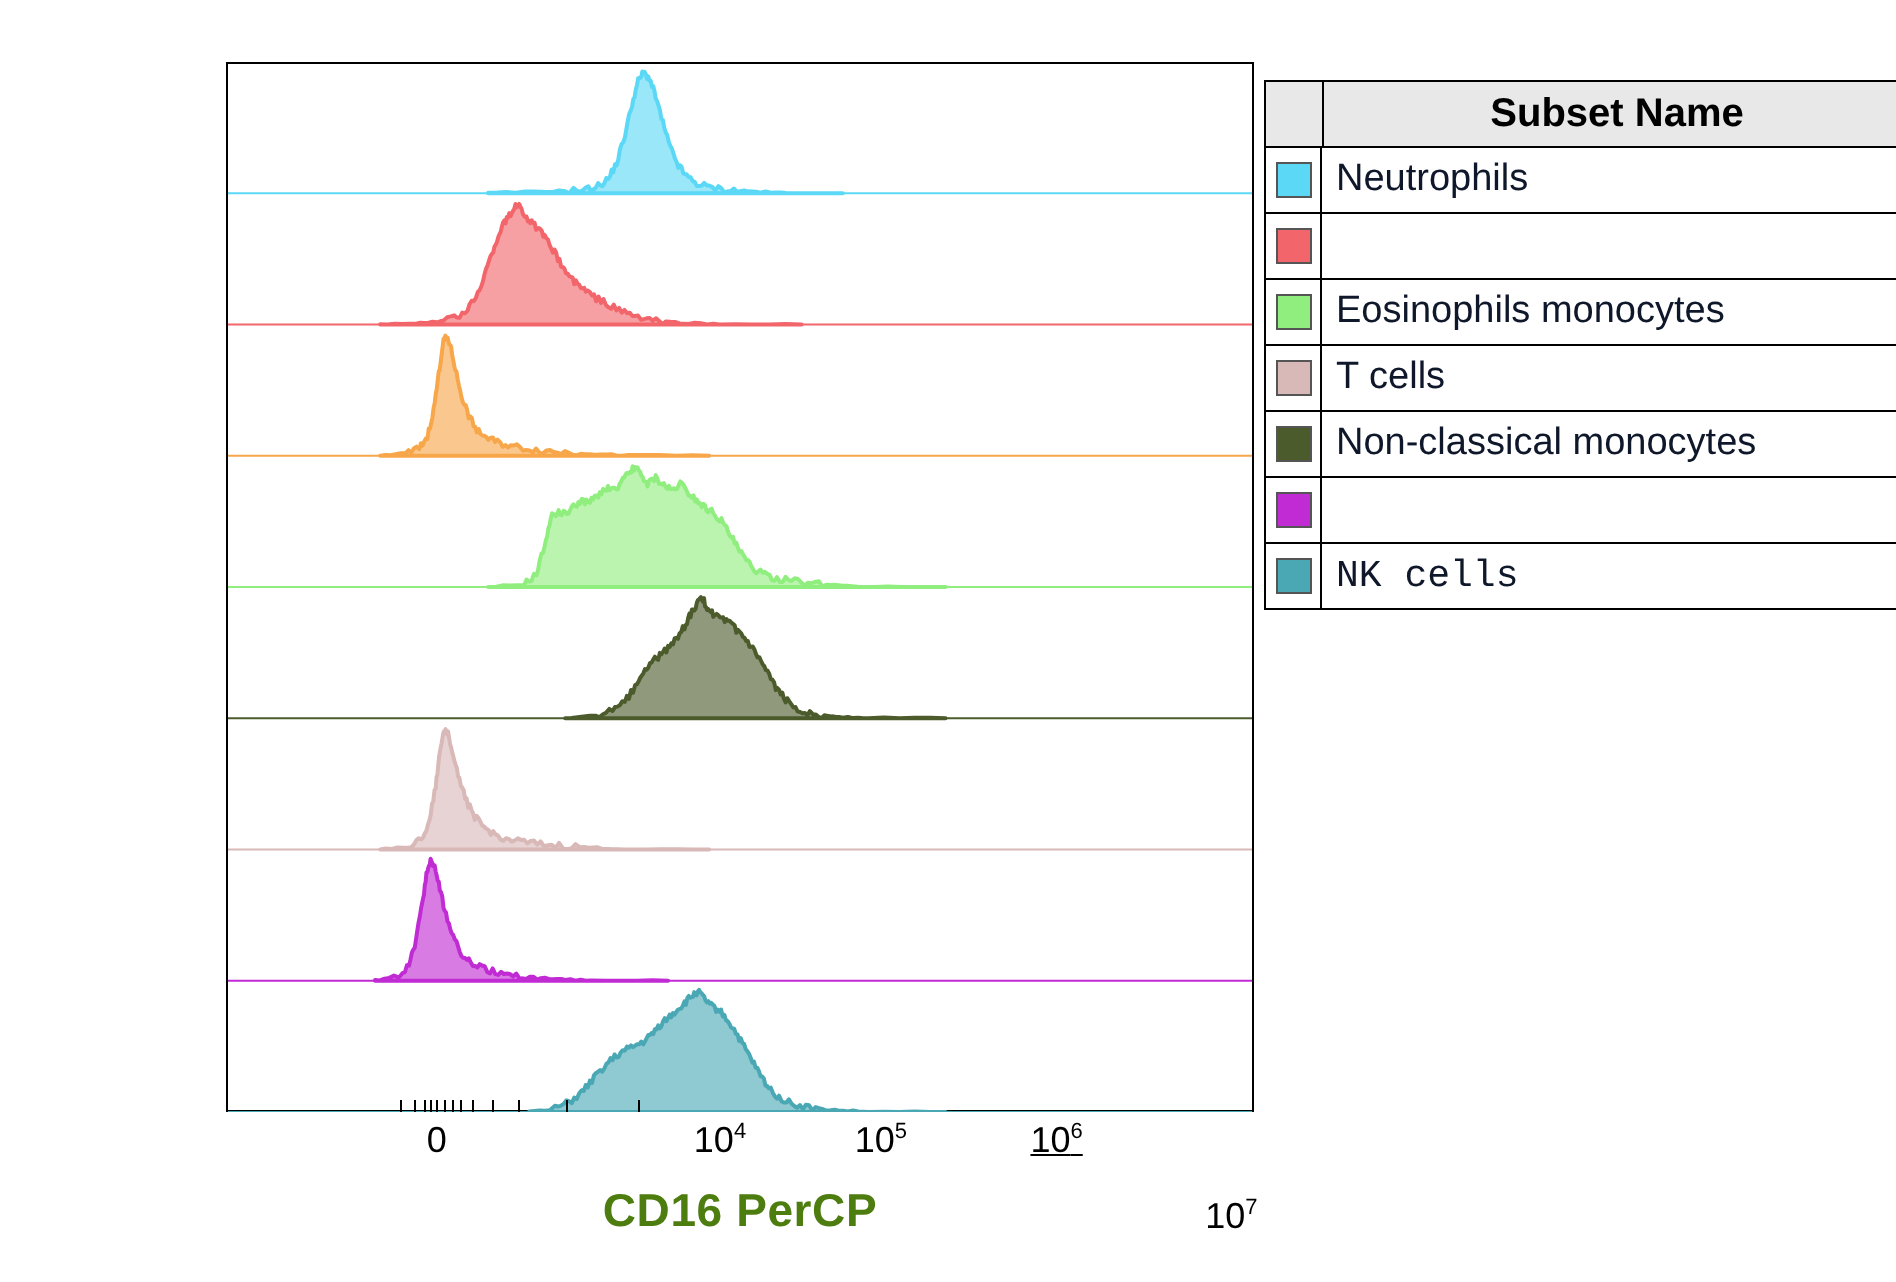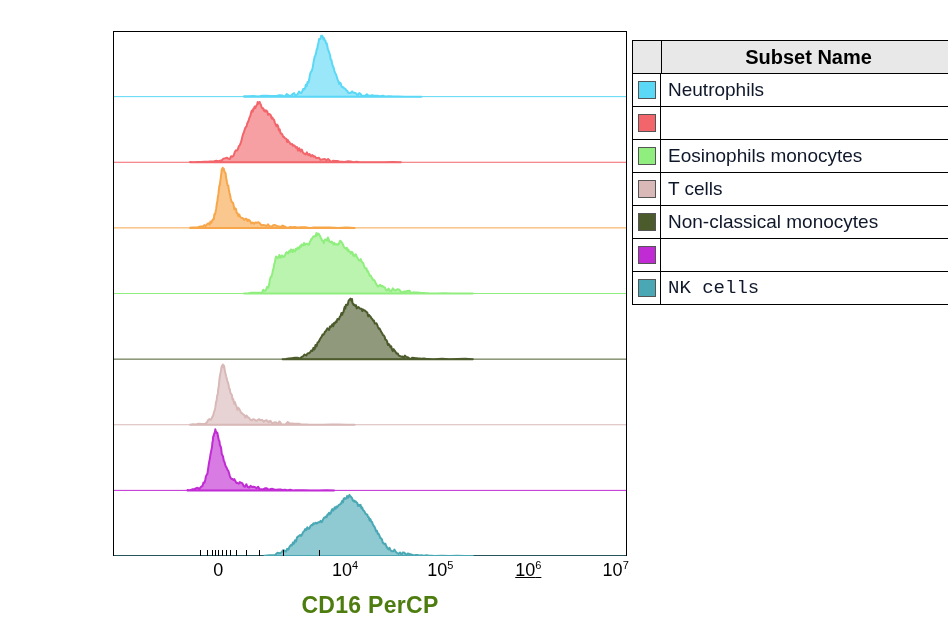--- a/index.html
+++ b/index.html
@@ -168,24 +168,24 @@
         <path d="M 77.10 393.75 L 77.10 393.75 L 79.98 393.23 L 82.86 393.50 L 85.74 392.77 L 88.61 392.91 L 91.49 392.93 L 92.73 392.51 L 93.96 391.26 L 95.19 389.06 L 96.43 388.08 L 97.66 388.77 L 98.48 387.88 L 99.30 385.85 L 100.13 384.60 L 100.95 381.35 L 101.77 379.01 L 102.39 376.22 L 103.01 370.91 L 103.62 369.68 L 104.24 364.12 L 104.86 363.27 L 105.27 357.49 L 105.68 356.45 L 106.09 351.86 L 106.50 347.71 L 106.91 345.20 L 107.32 342.89 L 107.73 340.89 L 108.15 338.51 L 108.56 335.96 L 108.97 334.66 L 109.38 335.00 L 109.79 333.54 L 110.20 335.39 L 110.61 336.20 L 111.02 334.67 L 111.54 337.76 L 112.05 341.12 L 112.57 342.74 L 113.08 345.16 L 113.59 346.95 L 114.21 349.42 L 114.83 351.43 L 115.44 353.03 L 116.06 357.38 L 116.68 357.78 L 117.40 361.95 L 118.12 362.80 L 118.84 363.99 L 119.56 368.53 L 120.28 368.12 L 121.10 372.83 L 121.92 371.14 L 122.74 373.95 L 123.57 375.67 L 124.39 378.96 L 125.31 376.89 L 126.24 378.01 L 127.16 379.81 L 128.09 381.74 L 129.01 382.28 L 130.14 383.35 L 131.28 384.03 L 132.41 386.49 L 133.54 384.51 L 134.67 386.06 L 136.00 386.77 L 137.34 388.80 L 138.68 389.40 L 140.01 388.14 L 141.35 388.42 L 142.89 389.83 L 144.43 389.22 L 145.98 388.16 L 147.52 389.04 L 149.06 388.87 L 150.70 390.67 L 152.35 389.47 L 153.99 389.27 L 155.64 391.25 L 157.28 389.71 L 159.13 392.22 L 160.98 391.60 L 162.84 391.36 L 164.69 392.92 L 166.54 390.45 L 168.59 393.38 L 170.65 393.53 L 172.70 393.18 L 174.76 391.07 L 176.82 392.57 L 179.08 392.44 L 181.34 392.84 L 183.60 392.75 L 185.86 392.64 L 188.12 393.49 L 190.80 393.52 L 193.47 393.60 L 196.14 393.67 L 198.82 393.72 L 201.49 393.75 L 209.51 393.75 L 217.52 393.59 L 225.54 393.57 L 233.56 393.75 L 241.58 393.75 L 241.58 393.75 Z" fill="#D9B8B8" fill-opacity="0.62" stroke="#D9B8B8" stroke-width="2" stroke-linejoin="round"></path>
         <line x1="1" x2="513" y1="459.375" y2="459.375" stroke="#C02BD4" stroke-width="1"></line>
         <path d="M 74.53 459.38 L 74.53 459.01 L 76.89 459.22 L 79.26 458.34 L 81.62 457.96 L 83.99 456.81 L 86.35 457.67 L 87.38 456.66 L 88.41 455.46 L 89.44 455.10 L 90.46 451.61 L 91.49 451.82 L 92.21 448.94 L 92.93 445.36 L 93.65 443.85 L 94.37 442.88 L 95.09 438.10 L 95.71 433.90 L 96.32 430.09 L 96.94 427.12 L 97.56 422.96 L 98.17 420.14 L 98.59 417.98 L 99.00 416.33 L 99.41 411.43 L 99.82 410.02 L 100.23 405.26 L 100.64 405.21 L 101.05 403.30 L 101.46 401.97 L 101.87 401.51 L 102.29 398.32 L 102.70 399.56 L 103.11 400.42 L 103.52 402.08 L 103.93 402.16 L 104.34 401.70 L 104.86 404.81 L 105.37 406.92 L 105.88 409.45 L 106.40 409.89 L 106.91 414.34 L 107.53 415.11 L 108.15 417.32 L 108.76 423.03 L 109.38 424.42 L 110.00 425.25 L 110.72 429.67 L 111.44 430.74 L 112.15 433.67 L 112.87 435.73 L 113.59 436.49 L 114.42 438.73 L 115.24 439.58 L 116.06 442.28 L 116.88 445.08 L 117.71 447.07 L 118.63 447.94 L 119.56 448.02 L 120.48 448.97 L 121.41 448.16 L 122.33 450.08 L 123.46 452.00 L 124.59 451.99 L 125.72 452.73 L 126.86 451.08 L 127.99 451.78 L 129.32 452.10 L 130.66 455.03 L 132.00 455.75 L 133.33 453.20 L 134.67 456.08 L 136.11 456.46 L 137.55 454.90 L 138.99 456.03 L 140.42 455.74 L 141.86 455.94 L 143.51 457.20 L 145.15 455.77 L 146.80 458.37 L 148.44 458.18 L 150.09 458.47 L 151.94 457.36 L 153.79 457.36 L 155.64 458.80 L 157.49 458.06 L 159.34 457.83 L 161.40 458.48 L 163.45 458.64 L 165.51 458.54 L 167.56 458.44 L 169.62 459.02 L 172.19 458.65 L 174.76 459.35 L 177.33 458.84 L 179.90 459.38 L 182.47 459.21 L 190.18 459.32 L 197.89 459.38 L 205.60 459.38 L 213.31 459.13 L 221.02 459.38 L 221.02 459.38 Z" fill="#C02BD4" fill-opacity="0.62" stroke="#C02BD4" stroke-width="2" stroke-linejoin="round"></path>
         <line x1="1" x2="513" y1="525" y2="525" stroke="#4AA8B5" stroke-width="1"></line>
         <path d="M 151.63 525.00 L 151.63 524.76 L 154.20 524.51 L 156.77 524.25 L 159.34 524.33 L 161.91 524.14 L 164.48 521.83 L 165.92 522.26 L 167.36 521.95 L 168.80 520.96 L 170.24 519.12 L 171.68 519.70 L 172.91 520.56 L 174.14 517.84 L 175.38 518.49 L 176.61 515.58 L 177.84 514.09 L 178.87 514.47 L 179.90 511.50 L 180.93 512.75 L 181.96 509.33 L 182.98 510.51 L 184.01 506.54 L 185.04 505.48 L 186.07 504.82 L 187.10 504.02 L 188.12 504.87 L 189.15 503.26 L 190.18 500.98 L 191.21 500.20 L 192.24 498.04 L 193.26 499.11 L 194.29 496.24 L 195.32 497.73 L 196.35 497.51 L 197.38 495.16 L 198.40 494.08 L 199.43 494.32 L 200.46 492.28 L 201.49 492.82 L 202.52 491.71 L 203.54 492.59 L 204.57 491.84 L 205.60 491.13 L 206.63 491.16 L 207.66 489.76 L 208.68 491.21 L 209.51 489.67 L 210.33 488.04 L 211.15 486.52 L 211.97 486.52 L 212.80 485.53 L 213.62 486.11 L 214.44 483.62 L 215.26 483.69 L 216.09 481.71 L 216.91 483.17 L 217.73 482.10 L 218.55 479.57 L 219.38 478.10 L 220.20 479.62 L 221.02 478.04 L 221.84 476.27 L 222.66 477.69 L 223.49 475.50 L 224.31 476.28 L 225.13 474.95 L 225.95 473.90 L 226.78 473.45 L 227.60 473.31 L 228.42 471.84 L 229.24 469.70 L 229.96 471.41 L 230.68 467.94 L 231.40 466.98 L 232.12 467.86 L 232.84 467.46 L 233.46 467.45 L 234.08 465.07 L 234.69 466.43 L 235.31 466.66 L 235.93 464.75 L 236.54 463.93 L 237.16 465.16 L 237.78 465.57 L 238.39 466.44 L 239.01 467.00 L 239.73 469.16 L 240.45 470.16 L 241.17 469.58 L 241.89 470.82 L 242.61 470.38 L 243.43 471.28 L 244.25 472.01 L 245.08 474.95 L 245.90 473.80 L 246.72 474.90 L 247.54 473.75 L 248.36 477.20 L 249.19 476.48 L 250.01 479.14 L 250.83 479.62 L 251.65 480.80 L 252.48 482.63 L 253.30 483.23 L 254.12 483.39 L 254.94 485.90 L 255.77 486.16 L 256.59 489.52 L 257.41 488.07 L 258.23 490.60 L 259.06 490.92 L 259.88 493.65 L 260.70 494.68 L 261.52 495.92 L 262.35 497.95 L 263.17 500.33 L 263.99 499.83 L 264.81 502.90 L 265.64 502.86 L 266.46 504.57 L 267.28 507.12 L 268.10 507.27 L 268.92 508.29 L 269.75 511.83 L 270.57 511.95 L 271.39 513.15 L 272.42 512.80 L 273.45 515.51 L 274.48 517.30 L 275.50 518.36 L 276.53 516.80 L 277.77 519.70 L 279.00 520.25 L 280.23 520.24 L 281.47 518.63 L 282.70 520.78 L 284.14 521.97 L 285.58 522.89 L 287.02 521.51 L 288.46 523.69 L 289.90 521.38 L 291.54 521.67 L 293.19 524.25 L 294.83 522.56 L 296.48 523.07 L 298.12 523.44 L 300.18 524.26 L 302.23 524.11 L 304.29 523.90 L 306.34 524.39 L 308.40 524.34 L 310.97 524.75 L 313.54 524.25 L 316.11 524.74 L 318.68 524.82 L 321.25 525.00 L 328.96 524.84 L 336.67 525.00 L 344.38 524.72 L 352.09 524.99 L 359.80 525.00 L 359.80 525.00 Z" fill="#4AA8B5" fill-opacity="0.62" stroke="#4AA8B5" stroke-width="2" stroke-linejoin="round"></path>
       </svg>
   </div>
 
   <div id="axis-wrap">
       <div class="tick-label" style="left: 105.37px;">0</div>
-      <div class="tick-label" style="left: 232px;">10<sup>4</sup></div>
+      <div class="tick-label" style="left: 247px;">10<sup>4</sup></div>
       <div class="tick-label" style="left: 327.418px;">10<sup>5</sup></div>
       <div class="tick-label" style="left: 415.312px; text-decoration: underline;">10<sup>6</sup></div>
-      <div class="tick-label" style="left: 502.692px;">10<sup>7</sup></div>
+      <div class="tick-label" style="left: 502.692px; margin-top: 38px;">10<sup>7</sup></div>
       <div style="position: absolute; left: 0px; top: -8px; width: 514px; height: 8px;">
         <div style="position: absolute; left: 87.38px; bottom: 0px; width: 1px; height: 6px; background: rgb(0, 0, 0);"></div>
         <div style="position: absolute; left: 93.548px; bottom: 0px; width: 1px; height: 6px; background: rgb(0, 0, 0);"></div>
         <div style="position: absolute; left: 98.688px; bottom: 0px; width: 1px; height: 6px; background: rgb(0, 0, 0);"></div>
         <div style="position: absolute; left: 102.286px; bottom: 0px; width: 1px; height: 6px; background: rgb(0, 0, 0);"></div>
         <div style="position: absolute; left: 105.37px; bottom: 0px; width: 1px; height: 6px; background: rgb(0, 0, 0);"></div>
         <div style="position: absolute; left: 108.968px; bottom: 0px; width: 1px; height: 6px; background: rgb(0, 0, 0);"></div>
         <div style="position: absolute; left: 112.566px; bottom: 0px; width: 1px; height: 6px; background: rgb(0, 0, 0);"></div>
         <div style="position: absolute; left: 117.192px; bottom: 0px; width: 1px; height: 6px; background: rgb(0, 0, 0);"></div>
         <div style="position: absolute; left: 123.36px; bottom: 0px; width: 1px; height: 6px; background: rgb(0, 0, 0);"></div>

